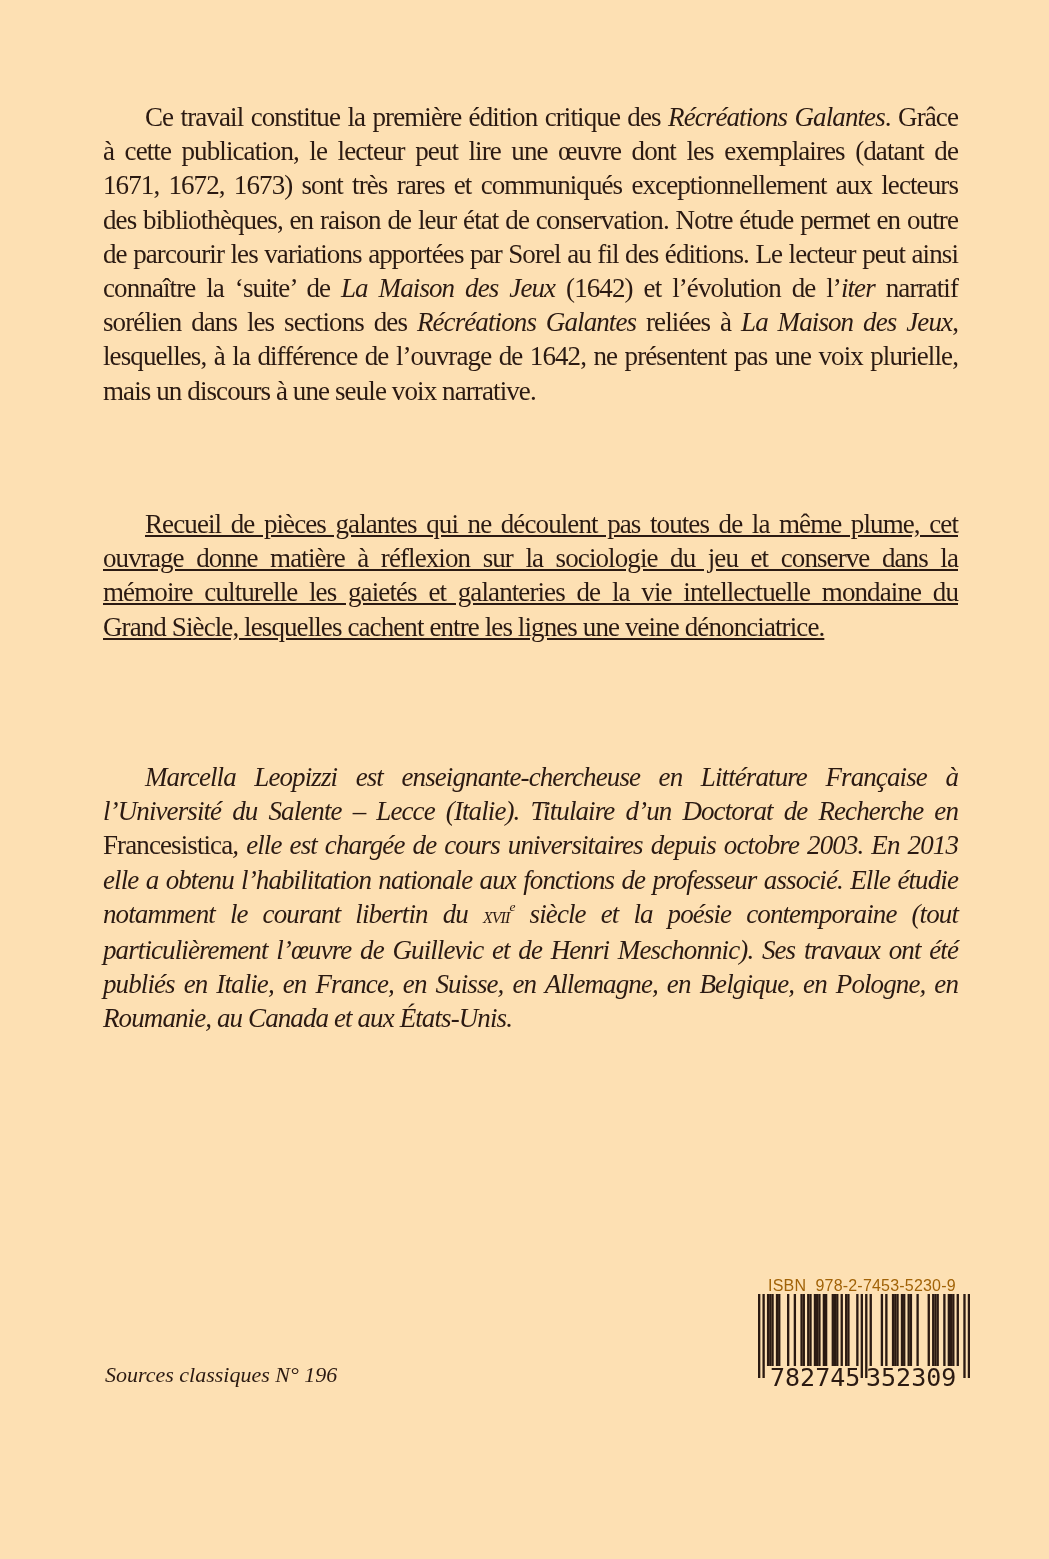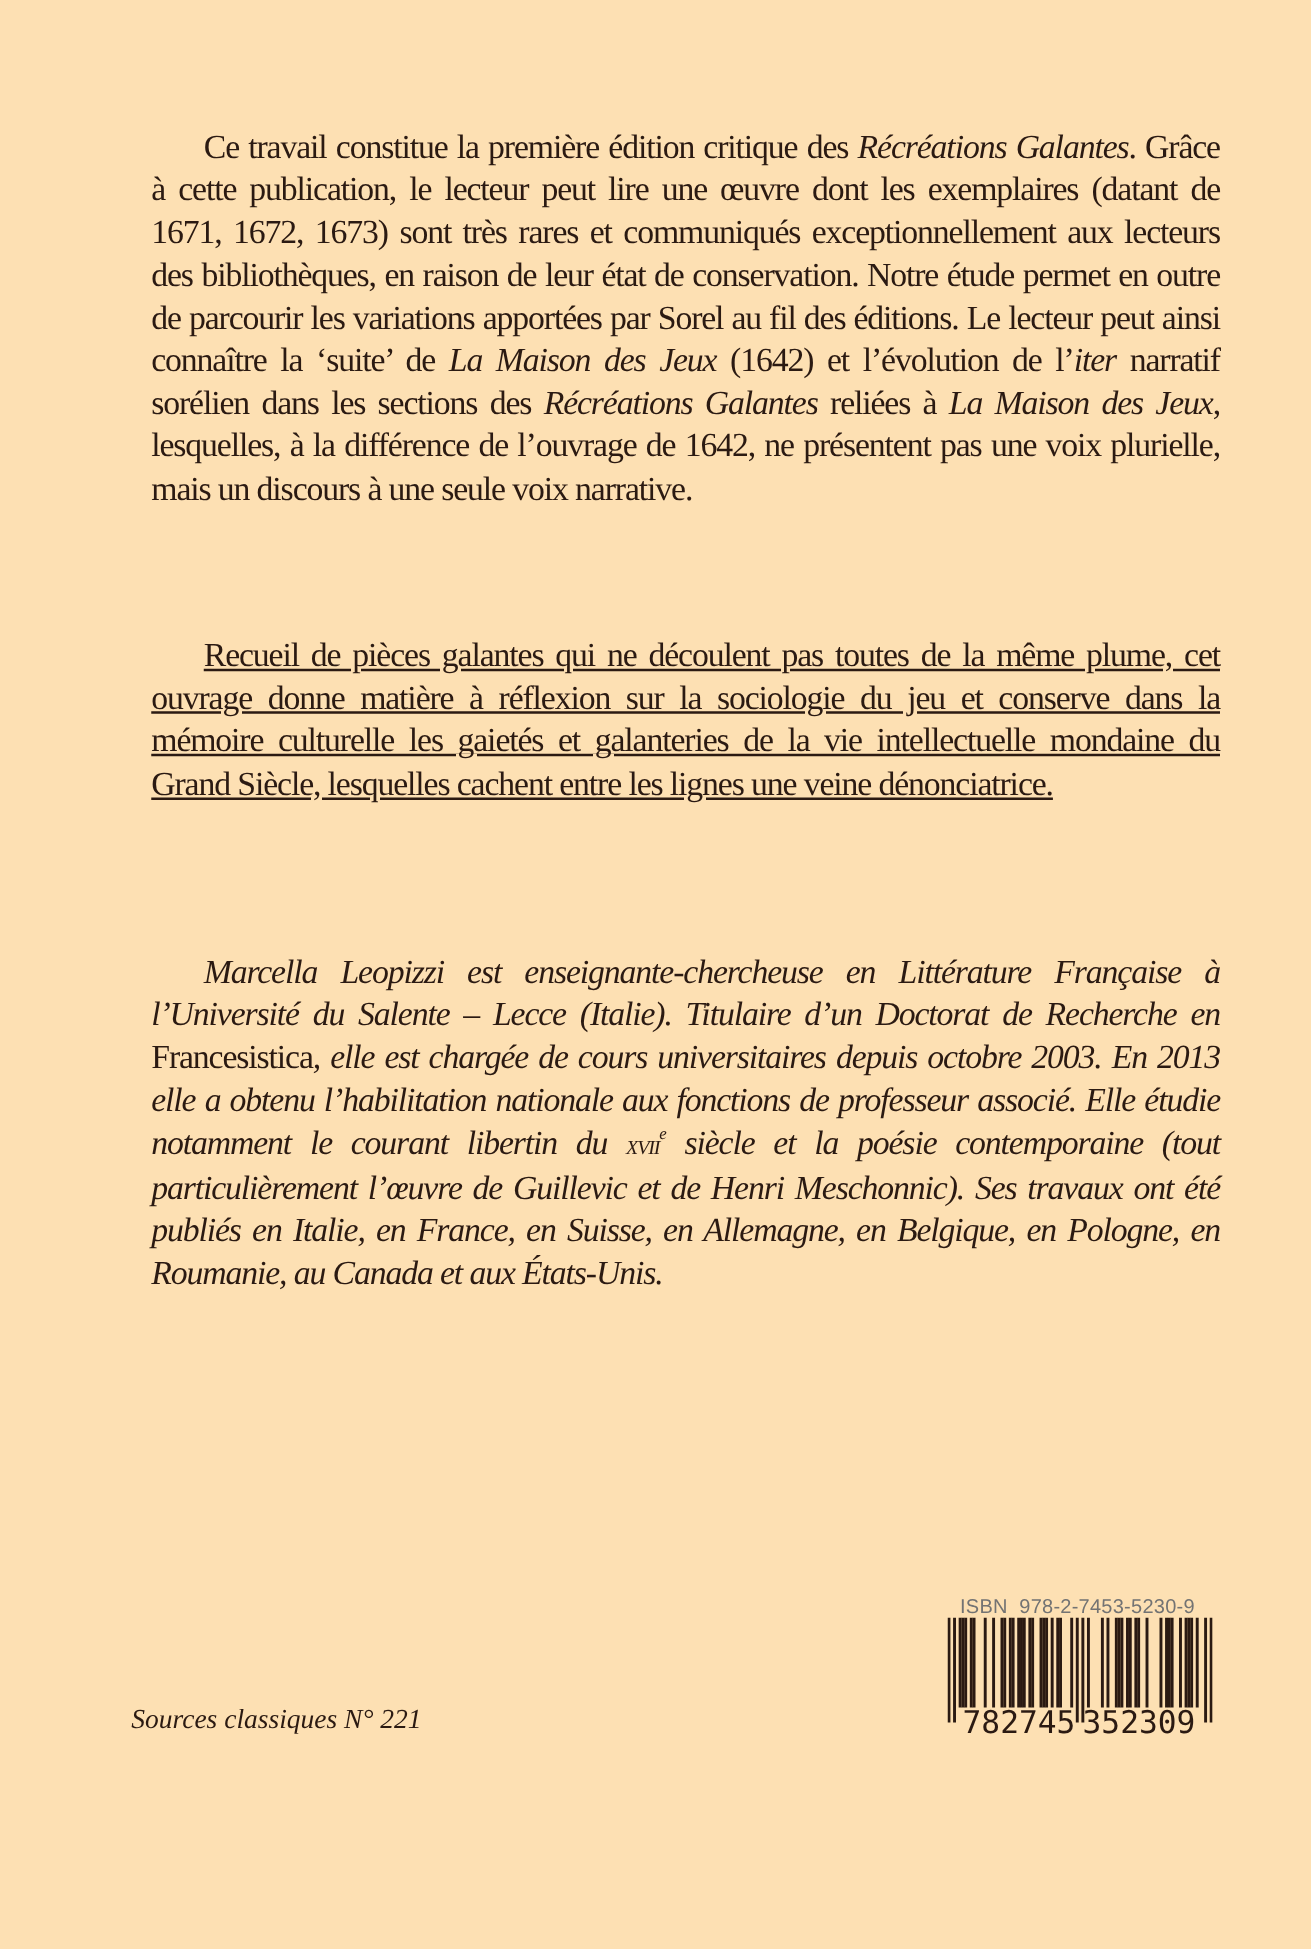--- a/index.html
+++ b/index.html
@@ -1,61 +1,61 @@
 <!DOCTYPE html>
 <html><head>
 <meta charset="utf-8">
 <style>
   html, body { margin:0; padding:0; }
   body {
     width:1049px; height:1559px; background:#fde0b3; position:relative; overflow:hidden;
     font-family:"DejaVu Serif", "Liberation Serif", serif; color:#2b1a12;
   }
-  .block { position:absolute; left:103px; width:855px;margin-left:18px; }
+  .block { position:absolute; left:103px; width:855px; }
   .para {
     font-size:27px; line-height:34.2px; text-align:justify; margin:0;
     text-indent:42px; letter-spacing:-0.9px; word-spacing:0px;
     font-family:"Liberation Serif", serif; font-stretch:condensed;
     transform-origin:left top;
   }
   #p1 { top:100px; }
   #p2 { top:507px;text-decoration:underline; }
   #bio { top:760px; }
   #bio .para { font-style:italic; }
   em { font-style:italic; }
   .up { font-style:normal; }
   .sc { font-variant:small-caps; font-size:0.85em; }
   sup { font-size:0.5em; vertical-align:0.9em; line-height:0; }
   #series {
     position:absolute; left:105px; top:1362px; font-style:italic; font-size:22px;
     font-family:"Liberation Serif", serif;
   }
   #isbn {
     position:absolute; left:768px; top:1277px; font-family:"Liberation Sans", sans-serif;
-    font-size:16px; letter-spacing:0.2px; color:#737373;
+    font-size:16px; letter-spacing:0.2px; color:#a16207;
   }
   #barcode { position:absolute; left:758px; top:1294px; width:212px; height:96px; }
   .bc-digits { font-family:"DejaVu Sans Mono", monospace; font-size:25px; }
 </style>
 </head>
 <body>
 
 <div id="p1" class="block">
   <p class="para"><span>Ce travail constitue la première édition critique des </span><em>Récréations Galantes</em><span>. Grâce à cette publication, le lecteur peut lire une œuvre dont les exemplaires (datant de 1671, 1672, 1673) sont très rares et communiqués exceptionnellement aux lecteurs des bibliothèques, en raison de leur état de conservation. Notre étude permet en outre de parcourir les variations apportées par Sorel au fil des éditions. Le lecteur peut ainsi connaître la ‘suite’ de </span><em>La Maison des Jeux</em><span> (1642) et l’évolution de l’</span><em>iter</em><span> narratif sorélien dans les sections des </span><em>Récréations Galantes</em><span> reliées à </span><em>La Maison des Jeux</em><span>, lesquelles, à la différence de l’ouvrage de 1642, ne présentent pas une voix plurielle, mais un discours à une seule voix narrative.</span></p>
 </div>
 
 <div id="p2" class="block">
   <p class="para">Recueil de pièces galantes qui ne découlent pas toutes de la même plume, cet ouvrage donne matière à réflexion sur la sociologie du jeu et conserve dans la mémoire culturelle les gaietés et galanteries de la vie intellectuelle mondaine du Grand Siècle, lesquelles cachent entre les lignes une veine dénonciatrice.</p>
 </div>
 
 <div id="bio" class="block">
   <p class="para"><span>Marcella Leopizzi est enseignante-chercheuse en Littérature Française à l’Université du Salente – Lecce (Italie). Titulaire d’un Doctorat de Recherche en </span><span class="up">Francesistica</span><span>, elle est chargée de cours universitaires depuis octobre 2003. En 2013 elle a obtenu l’habilitation nationale aux fonctions de professeur associé. Elle étudie notamment le courant libertin du </span><span class="sc">xvii</span><sup>e</sup><span> siècle et la poésie contemporaine (tout particulièrement l’œuvre de Guillevic et de Henri Meschonnic). Ses travaux ont été publiés en Italie, en France, en Suisse, en Allemagne, en Belgique, en Pologne, en Roumanie, au Canada et aux États-Unis.</span></p>
 </div>
 
-<div id="series">Sources classiques N° 221</div>
+<div id="series">Sources classiques N° 196</div>
 
 <div id="isbn" style="white-space:pre;">ISBN  978-2-7453-5230-9</div>
 
 <svg id="barcode" viewBox="0 0 212 96">
   <g id="bars">
       <rect x="0.00" y="0" width="2.33" height="84" fill="#2b1a12"></rect>
       <rect x="4.46" y="0" width="2.33" height="84" fill="#2b1a12"></rect>
       <rect x="8.93" y="0" width="2.33" height="72" fill="#2b1a12"></rect>
       <rect x="11.16" y="0" width="2.33" height="72" fill="#2b1a12"></rect>
       <rect x="13.39" y="0" width="2.33" height="72" fill="#2b1a12"></rect>

